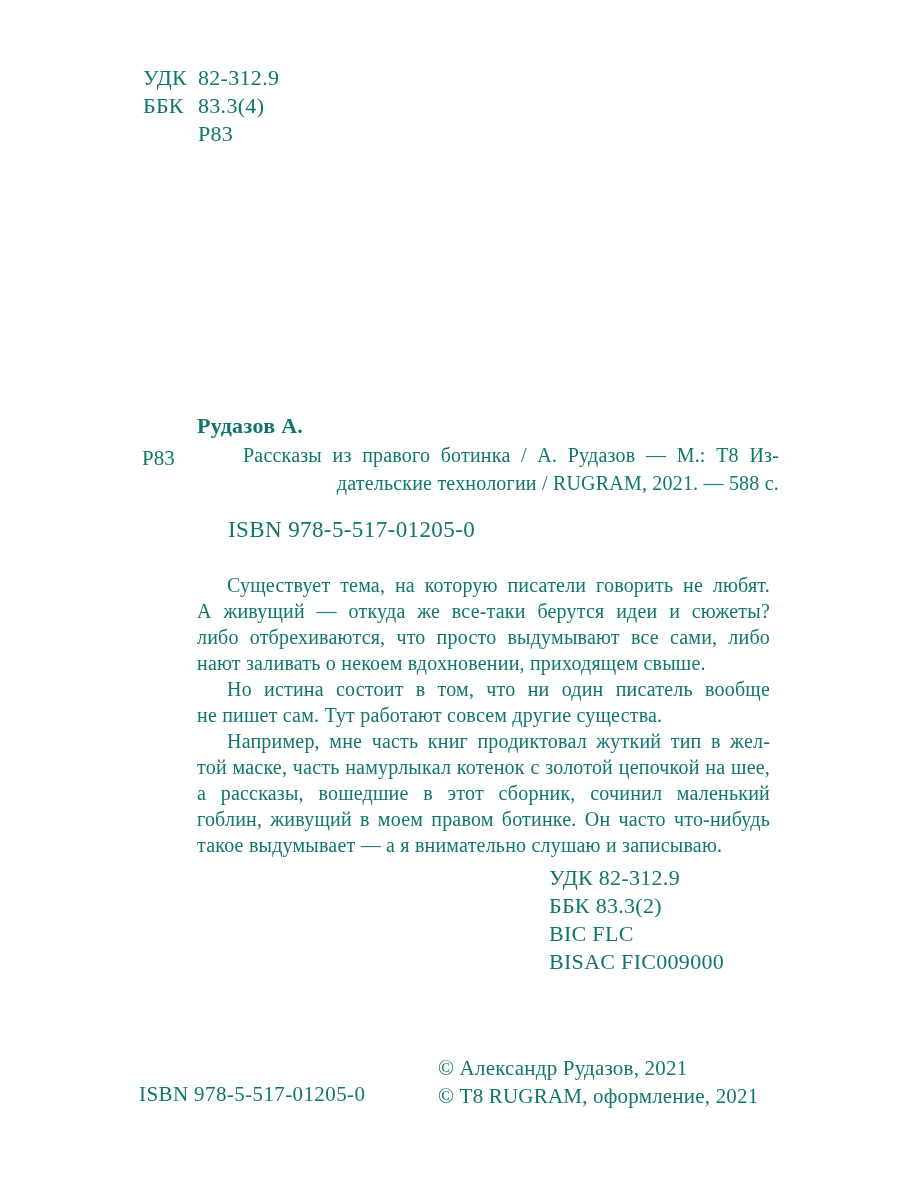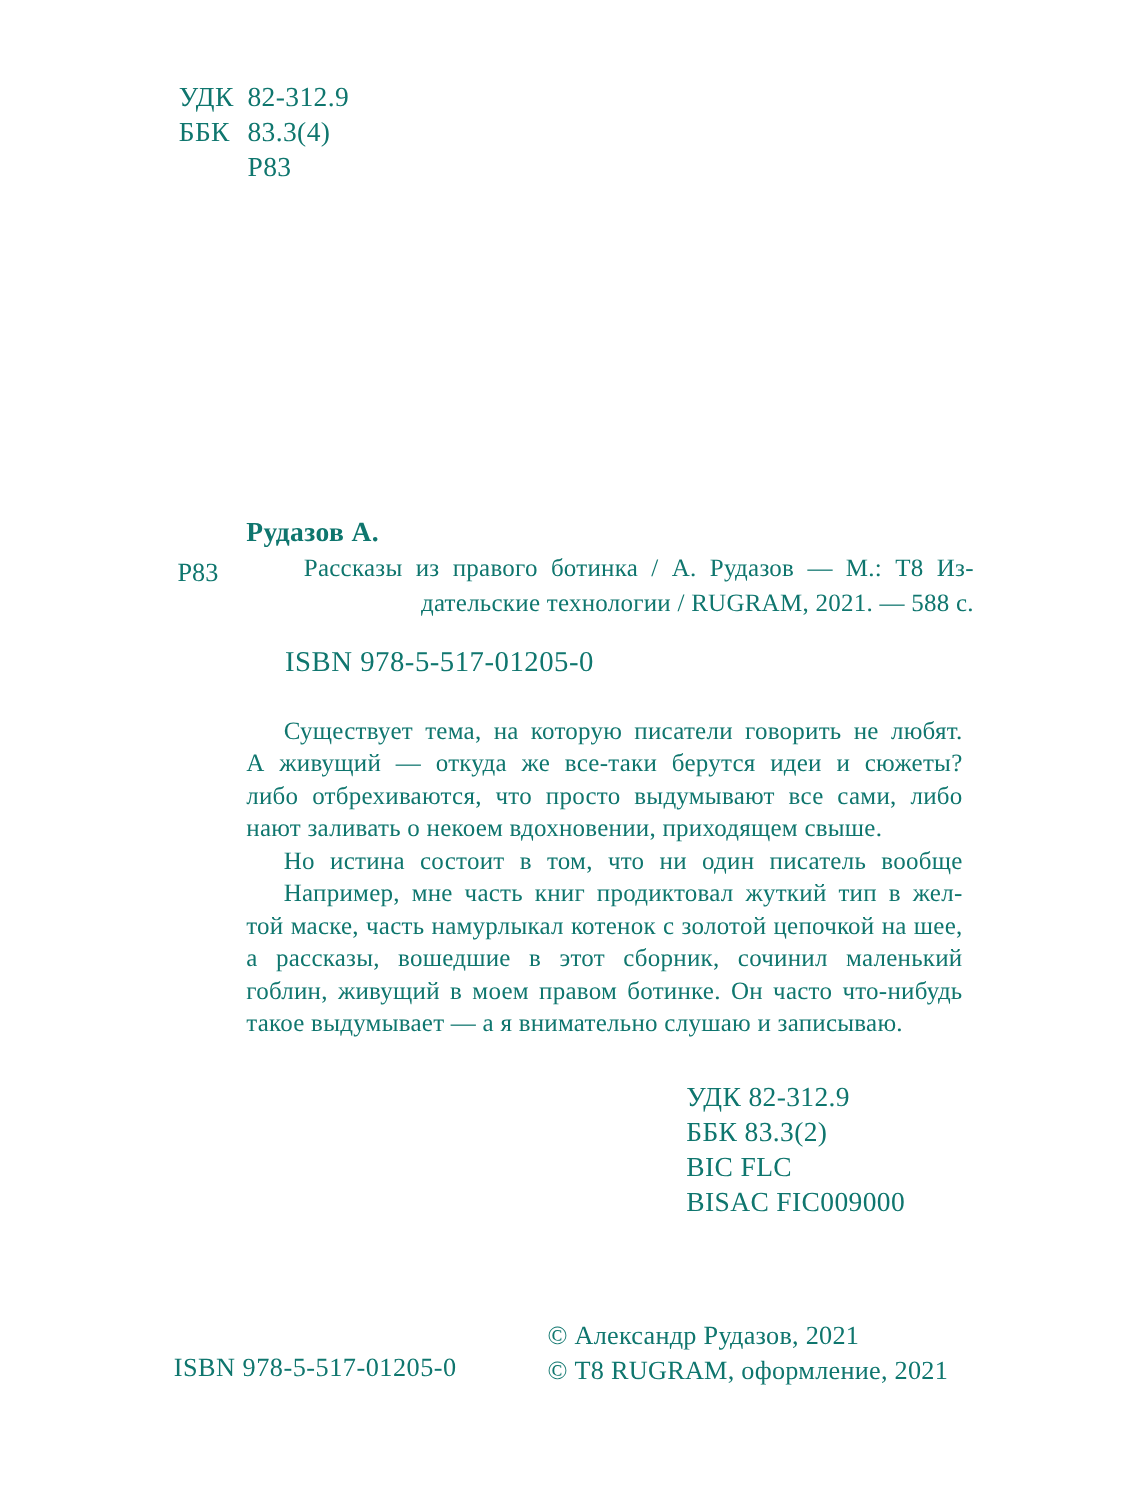--- a/index.html
+++ b/index.html
@@ -148,20 +148,21 @@
 
   <div class="abs isbn-mid">ISBN 978-5-517-01205-0</div>
 
   <div class="abs annotation">
     <div class="a-line first">Существует тема, на которую писатели говорить не любят.</div>
     <div class="a-line">А живущий — откуда же все-таки берутся идеи и сюжеты? Обычно</div>
     <div class="a-line">либо отбрехиваются, что просто выдумывают все сами, либо начи-</div>
     <div class="a-line last">нают заливать о некоем вдохновении, приходящем свыше.</div>
 
     <div class="a-line first">Но истина состоит в том, что ни один писатель вообще ничего</div>
+    <div class="a-line last">не пишет сам. Тут работают совсем другие существа.</div>
 
     <div class="a-line first">Например, мне часть книг продиктовал жуткий тип в жел-</div>
     <div class="a-line">той маске, часть намурлыкал котенок с золотой цепочкой на шее,</div>
     <div class="a-line">а рассказы, вошедшие в этот сборник, сочинил маленький зеленый</div>
     <div class="a-line">гоблин, живущий в моем правом ботинке. Он часто что-нибудь</div>
     <div class="a-line last">такое выдумывает — а я внимательно слушаю и записываю.</div>
   </div>
 
   <div class="abs codes-right">
     <div>УДК 82-312.9</div>

